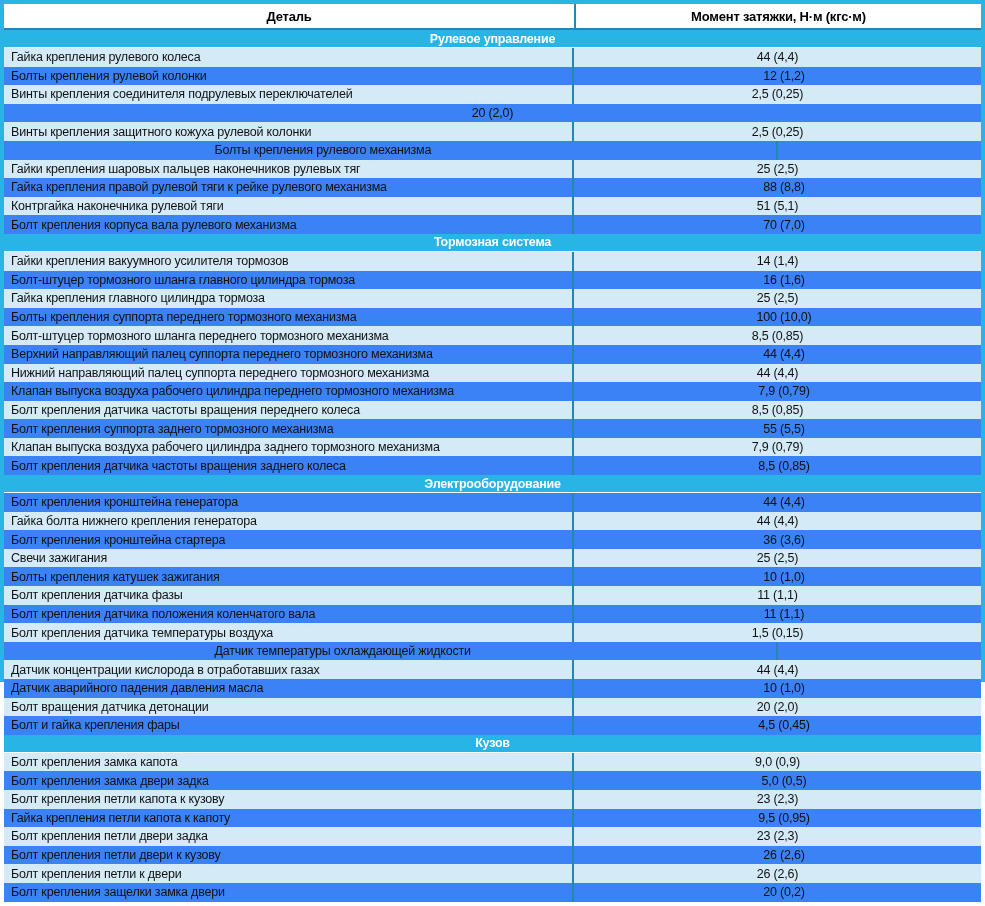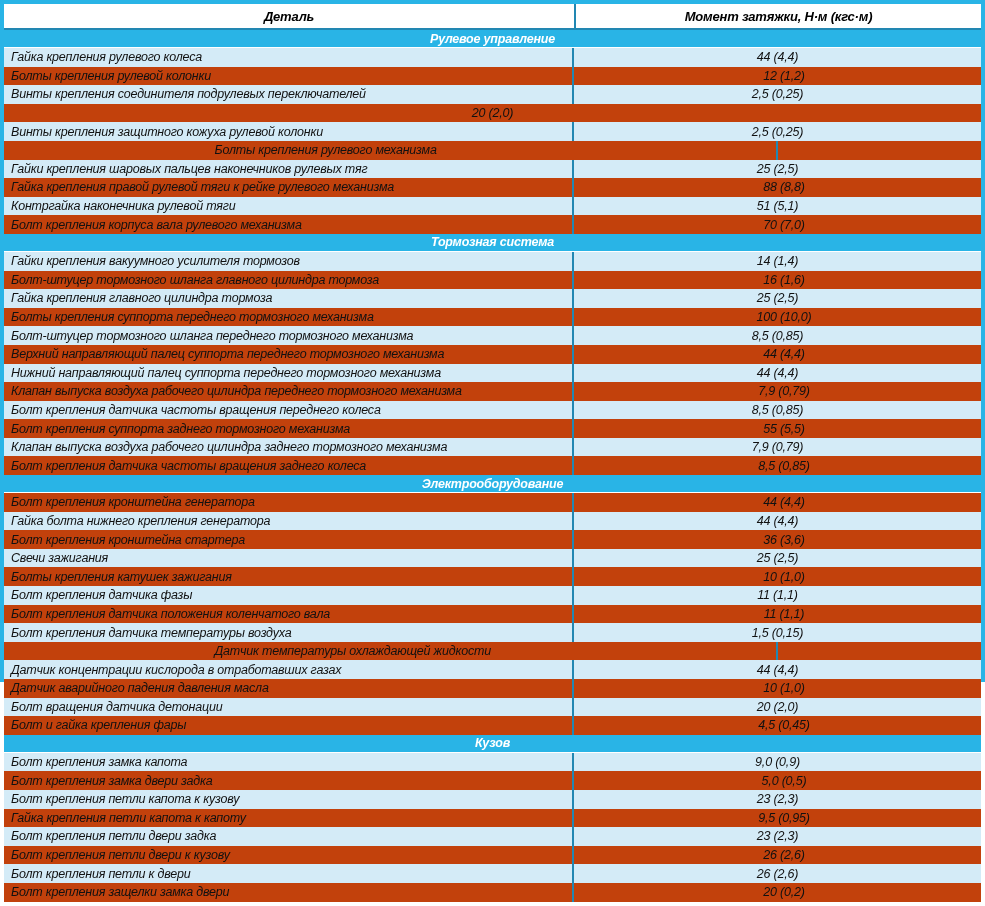--- a/index.html
+++ b/index.html
@@ -1,21 +1,21 @@
 <!DOCTYPE html>
 <html style="--accent: #29b4e6; --rowalt: #d4ebf7; --line: #2287b2;"><head>
 <meta charset="utf-8">
 <style>
   html,body{margin:0;padding:0;background:#ffffff;}
   body{width:985px;height:906px;overflow:hidden;
        font-family:"Liberation Sans", sans-serif;-webkit-font-smoothing:antialiased;}
   .table-wrap{
     box-sizing:border-box;width:985px;height:682px;
     border:4px solid var(--accent);background:#fff;
-    display:flex;flex-direction:column;font-style:italic;
+    display:flex;flex-direction:column;
   }
   .thead{
     display:flex;height:24px;flex:none;
     border-bottom:2px solid var(--line);background:#fff;
   }
   .th{
     display:flex;align-items:center;justify-content:center;
     font-size:13px;font-weight:bold;color:#000;letter-spacing:-0.2px;
   }
   .th-left{width:570px;flex:none;border-right:2px solid var(--line);}
@@ -25,21 +25,21 @@
     height:18px;flex:none;background:var(--accent);
     display:flex;align-items:center;justify-content:center;
     color:#ffffff;font-weight:bold;font-size:12.5px;letter-spacing:-0.2px;
     border-bottom:1px solid #fff;box-sizing:border-box;
   }
   .row{
     height:18.6px;flex:none;display:flex;box-sizing:border-box;
     font-size:12.5px;color:#111;letter-spacing:-0.2px;justify-content:center;
   }
   .row.shade-blue{background:var(--rowalt);}
-  .row.shade-white{background:#c2410c;gap:13px;}
+  .row.shade-white{background:#3b82f6;gap:13px;}
   .cell-part{
     width:570px;flex:none;display:flex;align-items:center;
     padding-left:7px;box-sizing:border-box;
     border-right:2px solid var(--line);
     white-space:nowrap;overflow:hidden;
   }
   .cell-torque{
     flex:1;display:flex;align-items:center;justify-content:center;
     white-space:nowrap;
   }

